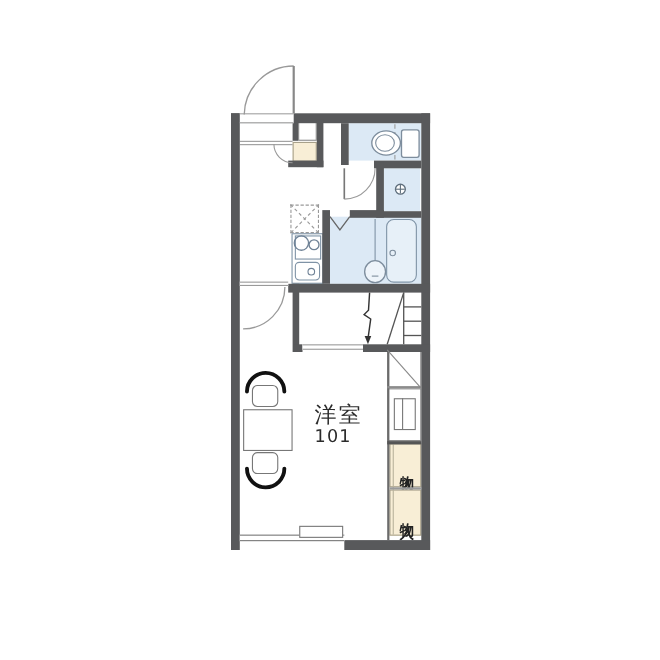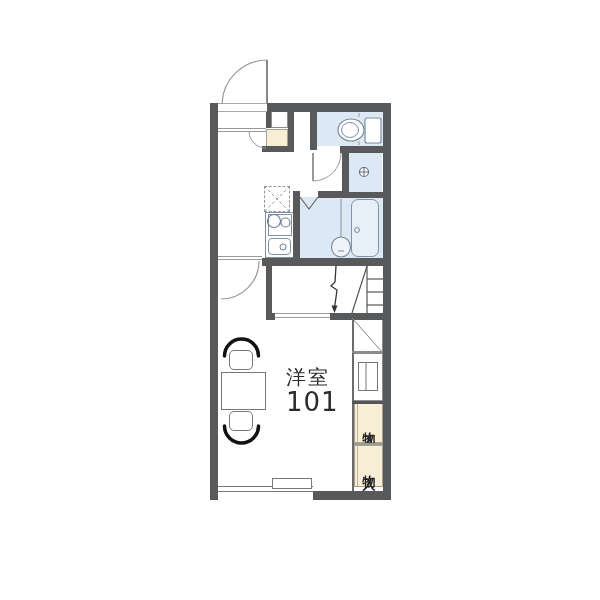--- a/index.html
+++ b/index.html
@@ -10,21 +10,21 @@
   .blue{background:#dce9f5;}
   .box{position:absolute;box-sizing:border-box;background:#ffffff;border:1px solid #7f93a6;}
   .thinbox{position:absolute;box-sizing:border-box;background:#ffffff;border:1px solid #8c8c8c;}
   .beige{background:#f8eed6;border:1px solid #a8a18b;}
   .opening{position:absolute;box-sizing:border-box;background:#ffffff;
            border-top:1px solid #9a9a9a;border-bottom:1px solid #9a9a9a;}
   .storage-label{display:flex;align-items:center;justify-content:center;width:100%;height:100%;
                  writing-mode:vertical-rl;text-orientation:upright;
                  font-size:13px;font-weight:bold;color:#222;letter-spacing:1px;}
   .room-name{position:absolute;color:#2b2b2b;font-size:20px;letter-spacing:2px;}
-  .room-number{position:absolute;color:#2b2b2b;font-size:26px;letter-spacing:1px;}
+  .room-number{position:absolute;color:#2b2b2b;font-size:16px;letter-spacing:1px;}
   svg{position:absolute;left:0;top:0;pointer-events:none;}
 </style>
 </head>
 <body>
 
 <div class="canvas">
 
   <div class="abs blue" style="left:317px;top:112px;width:66px;height:34px"></div>
   <div class="abs blue" style="left:349px;top:153px;width:33px;height:39px"></div>
   <div class="abs blue" style="left:300px;top:197px;width:83px;height:61px"></div>

